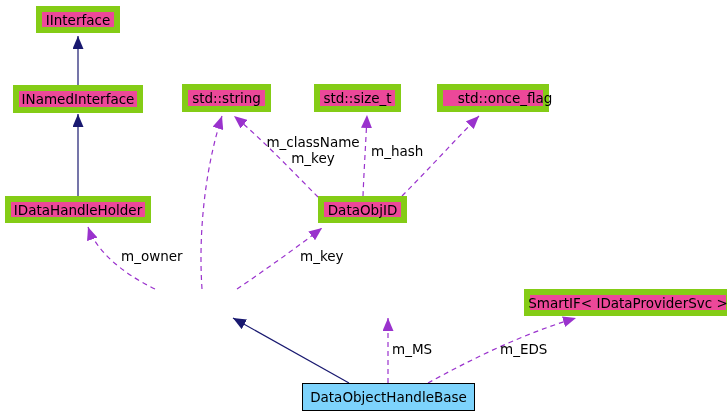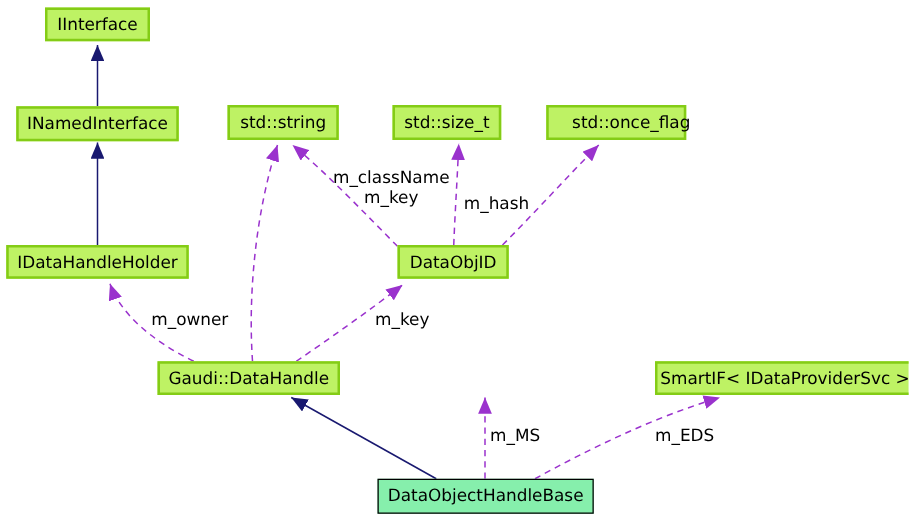--- a/index.html
+++ b/index.html
@@ -12,32 +12,32 @@
     overflow: hidden;
   }
   .edges {
     position: absolute;
     left: 0; top: 0;
     width: 727px; height: 417px;
   }
   .node {
     position: absolute;
     box-sizing: border-box;
-    border: 2px solid #84cc16;
-    background: #bef264;
+    border: 6px solid #84cc16;
+    background: #ec4899;
     color: #000000;
     font-size: 13.5px;
     display: flex;
     align-items: center;
     justify-content: center;
     white-space: nowrap;
     cursor: pointer;
   }
   .node.highlight {
-    background: #86efac;
+    background: #7dd3fc;
     border: 1.4px solid #000000;
     cursor: default;
   }
   .elabel {
     position: absolute;
     color: #000000;
     font-size: 13.5px;
     white-space: nowrap;
     line-height: 16px;
   }
@@ -72,27 +72,26 @@
     <path d="M428,383 C470,360 522,334 576,318" stroke="#9a32cd" stroke-width="1.2" fill="none" stroke-dasharray="5,4" marker-end="url(#arr-usage)"></path>
   </svg>
 
   <div class="node" style="left:36px;  top:6px;   width:84px;  height:27px;">IInterface</div>
   <div class="node" style="left:13px;  top:85px;  width:130px; height:28px;">INamedInterface</div>
   <div class="node" style="left:182px; top:84px;  width:89px;  height:28px;">std::string</div>
   <div class="node" style="left:5px;   top:196px; width:146px; height:27px;">IDataHandleHolder</div>
   <div class="node" style="left:314px; top:84px;  width:87px;  height:28px;">std::size_t</div>
   <div class="node" style="left:437px; top:84px;  width:112px; height:28px;padding-left:24px;">std::once_flag</div>
   <div class="node" style="left:318px; top:196px; width:89px;  height:27px;">DataObjID</div>
-  <div class="node" style="left:126px; top:289px; width:146px; height:27px;">Gaudi::DataHandle</div>
   <div class="node" style="left:504px; top:289px; width:208px; height:27px;margin-left:20px;">SmartIF&lt; IDataProviderSvc &gt;</div>
   <div class="node highlight" style="left:302px; top:383px; width:173px; height:28px;">DataObjectHandleBase</div>
 
   <div class="elabel center" style="left:260px; top:134px; width:106px;">
     <div>m_className</div>
     <div>m_key</div>
   </div>
-  <div class="elabel" style="left:371px; top:155px;">m_hash</div>
+  <div class="elabel" style="left:371px; top:143px;">m_hash</div>
   <div class="elabel" style="left:121px; top:248px;">m_owner</div>
   <div class="elabel" style="left:300px; top:248px;">m_key</div>
   <div class="elabel" style="left:392px; top:341px;">m_MS</div>
-  <div class="elabel" style="left:524px; top:341px;">m_EDS</div>
+  <div class="elabel" style="left:500px; top:341px;">m_EDS</div>
 
 </div>
 
 </body></html>

